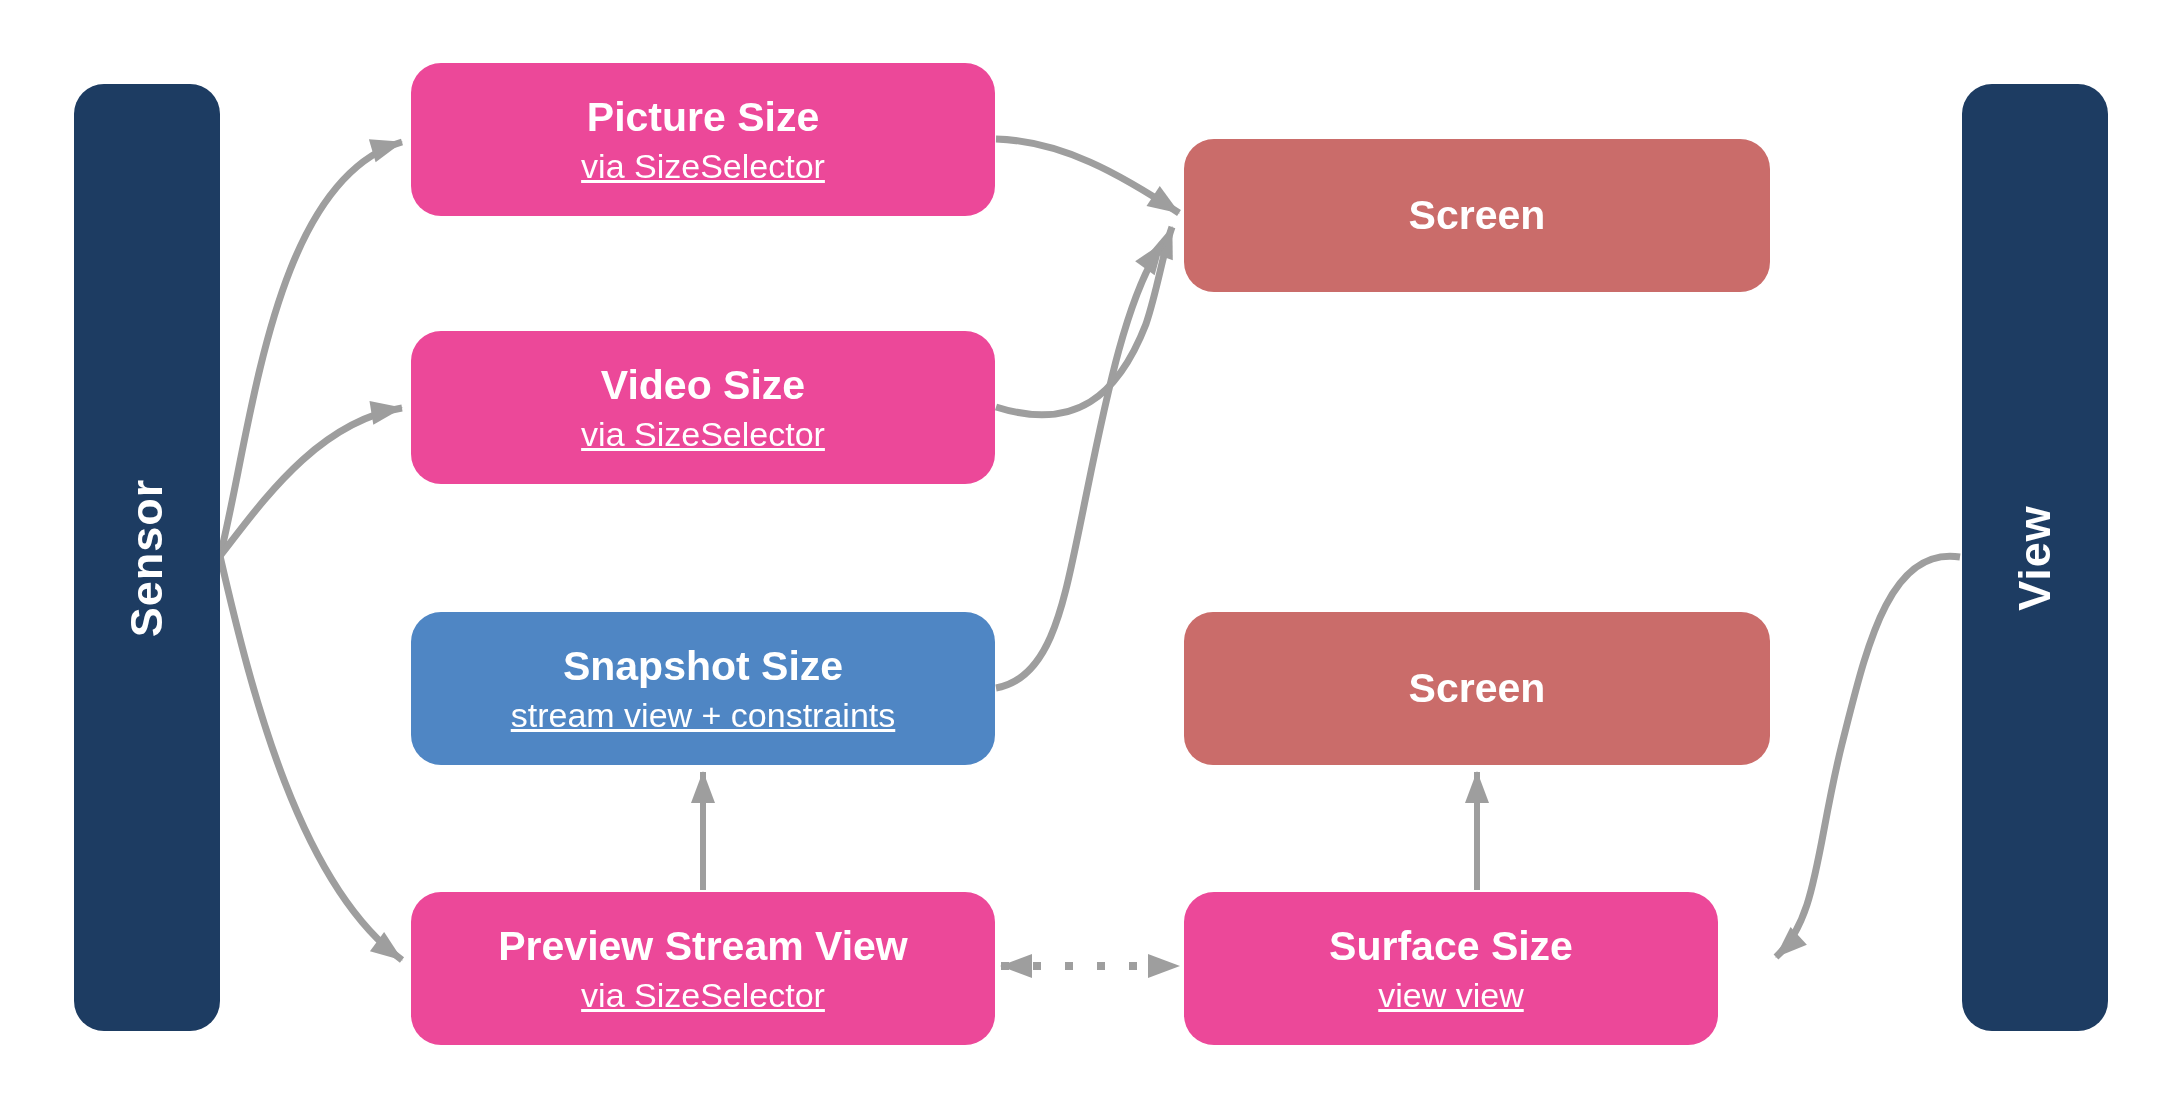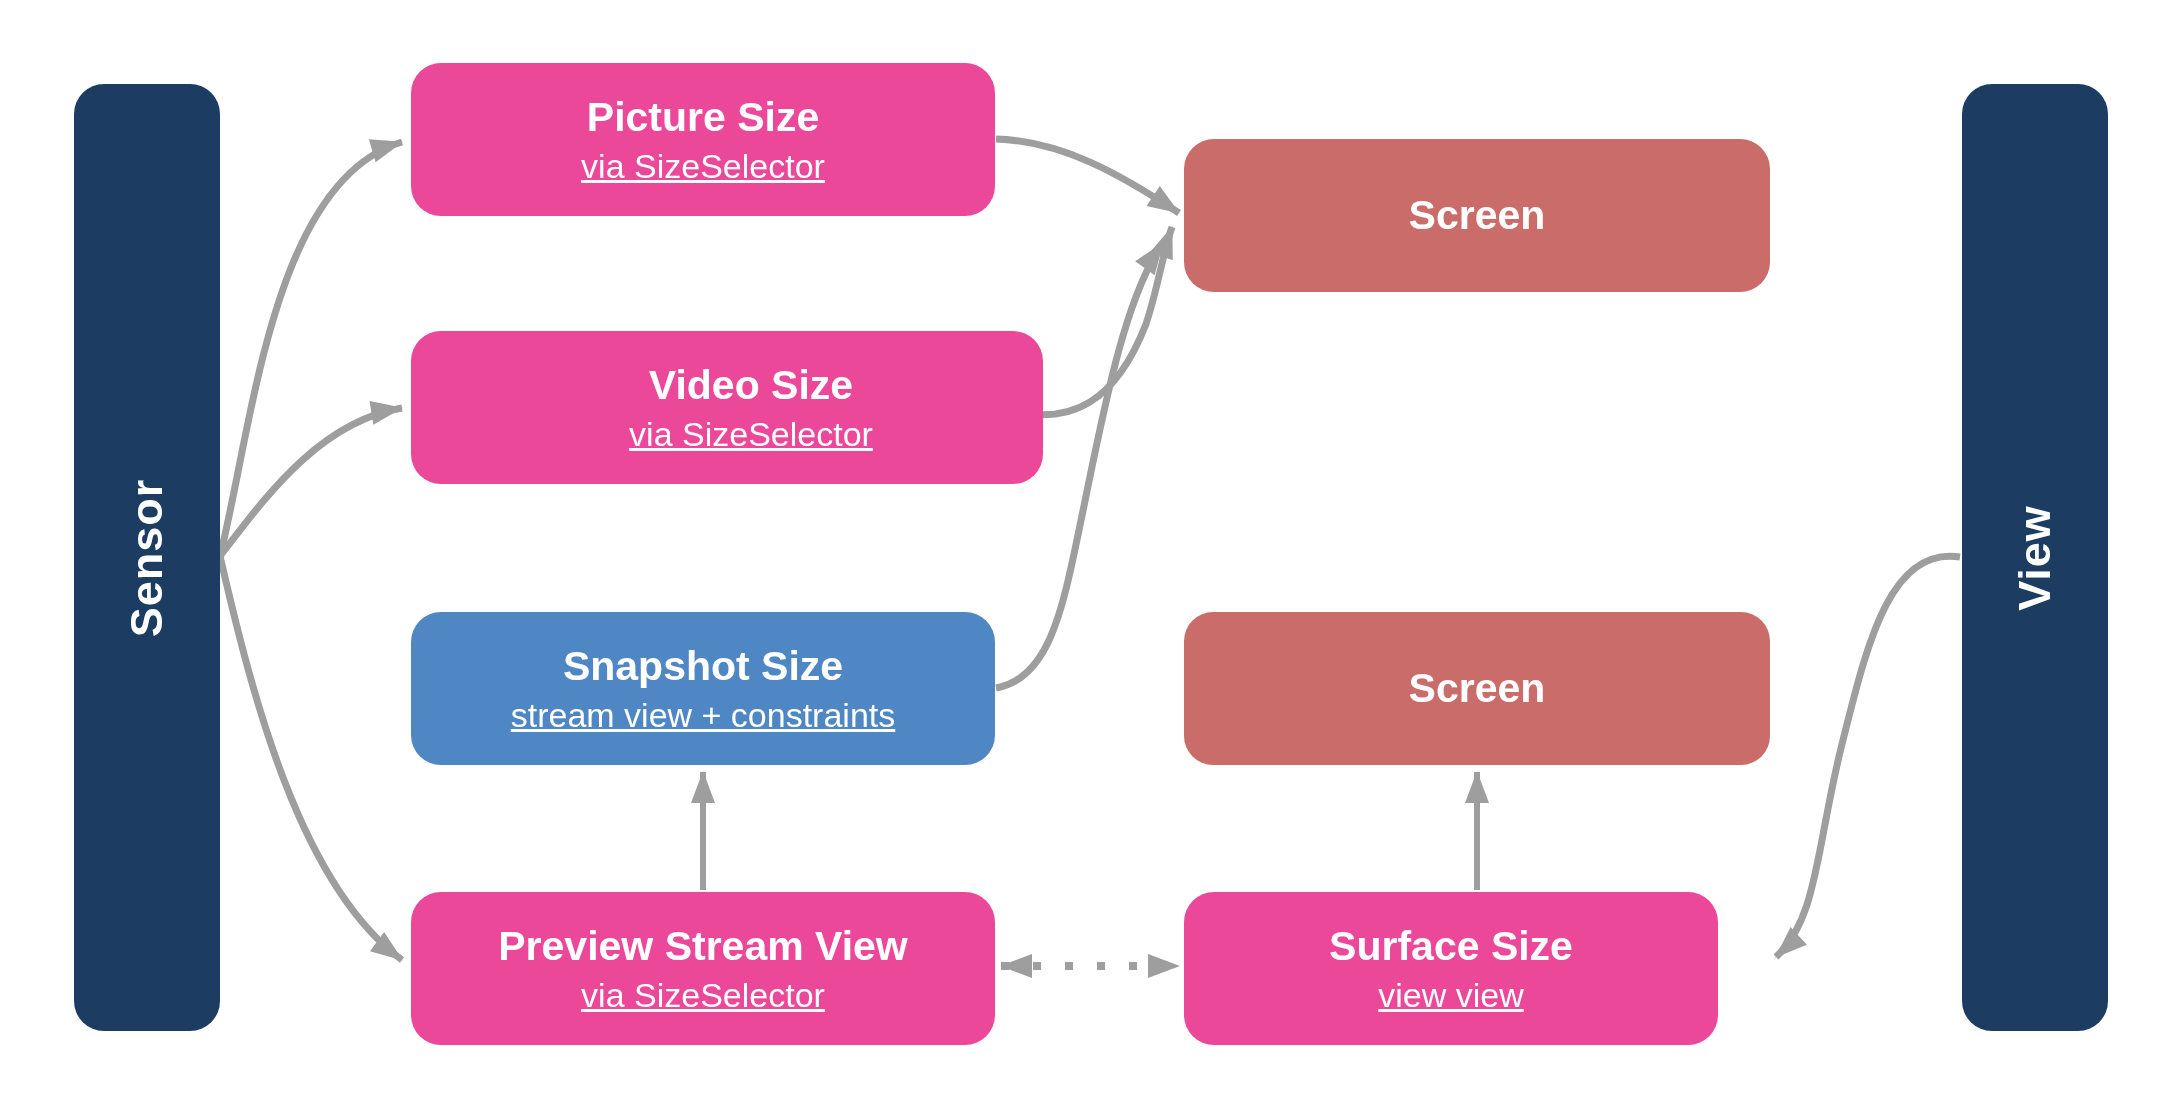--- a/index.html
+++ b/index.html
@@ -26,21 +26,21 @@
     position:absolute;width:584px;height:153px;border-radius:30px;
     display:flex;flex-direction:column;align-items:center;justify-content:center;
     gap:9px;color:#ffffff;text-align:center;
   }
   .node-blue{background:#ec4899;}
   .node-lightblue{background:#4f86c4;}
   .node-red{background:#ca6c6a;}
   .node-title{font-size:41px;font-weight:700;line-height:1.05;}
   .node-subtitle{font-size:34px;font-weight:400;line-height:1.0;text-decoration:underline;}
   .pos-picture{left:411px;top:63px;}
-  .pos-video{left:411px;top:331px;padding-left:48px;}
+  .pos-video{left:411px;top:331px;}
   .pos-snapshot{left:411px;top:612px;}
   .pos-preview{left:411px;top:892px;}
   .pos-output{left:1184px;top:139px;width:586px;}
   .pos-screen{left:1184px;top:612px;width:586px;border-radius:29px;}
   .pos-surface{left:1184px;top:892px;width:534px;}
 </style>
 </head>
 <body>
 
 <div class="canvas">

